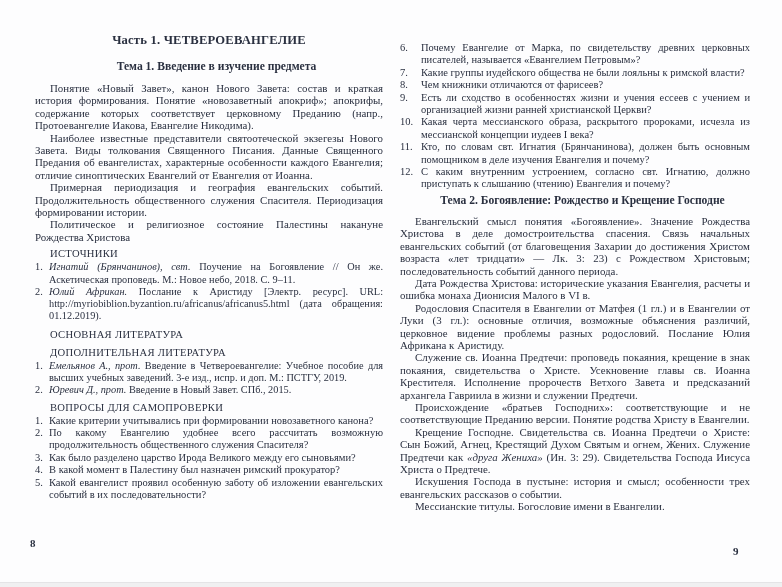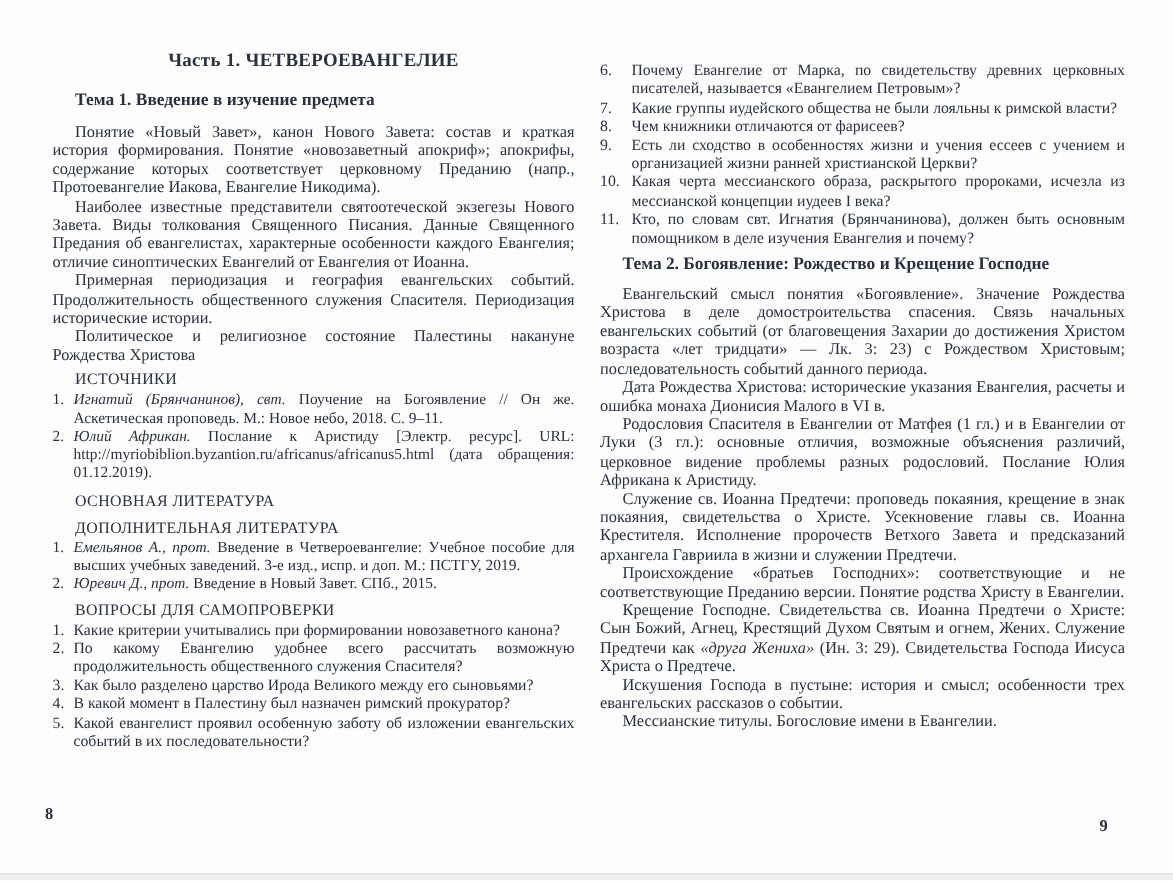--- a/index.html
+++ b/index.html
@@ -15,21 +15,21 @@
   }
   .page { position:absolute; top:0; bottom:6px; }
   .page--left  { left:35px; width:348px; }
   .page--right { left:400px; width:350px; }
 
   .part-title {
     margin:33px 0 0 0; text-align:center;
     font-size:12.6px; line-height:15px; font-weight:bold; letter-spacing:.2px;
   }
   .topic-heading {
-    margin:12px 0 0 15px; font-size:11.6px; line-height:13px; font-weight:bold;
+    margin:12px 0 0 15px; font-size:11.6px; line-height:13px; font-weight:bold;text-align:center;
   }
   .topic-heading--right { margin-top:3px; }
 
   p.body {
     margin:0; font-size:10.9px; line-height:12.4px;
     text-align:justify; text-indent:15px;
   }
   p.body.first { margin-top:9px; }
   .page--right p.body.first { margin-top:8px; }
 
@@ -63,21 +63,21 @@
 <body>
 
 <div class="spread">
 
   <div class="page page--left">
     <div class="part-title">Часть 1. ЧЕТВЕРОЕВАНГЕЛИЕ</div>
     <div class="topic-heading">Тема 1. Введение в изучение предмета</div>
 
     <p class="body first">Понятие «Новый Завет», канон Нового Завета: состав и краткая история формирования. Понятие «новозаветный апокриф»; апокрифы, содержание которых соответствует церковному Преданию (напр., Протоевангелие Иакова, Евангелие Никодима).</p>
     <p class="body">Наиболее известные представители святоотеческой экзегезы Нового Завета. Виды толкования Священного Писания. Данные Священного Предания об евангелистах, характерные особенности каждого Евангелия; отличие синоптических Евангелий от Евангелия от Иоанна.</p>
-    <p class="body">Примерная периодизация и география евангельских событий. Продолжительность общественного служения Спасителя. Периодизация исторические истории.</p>
+    <p class="body">Примерная периодизация и география евангельских событий. Продолжительность общественного служения Спасителя. Периодизация формировании истории.</p>
     <p class="body">Политическое и религиозное состояние Палестины накануне Рождества Христова</p>
 
     <div class="section-heading">ИСТОЧНИКИ</div>
     <div class="li bib">
       <span class="num">1.</span>
       <span class="txt"><i>Игнатий (Брянчанинов), свт.</i><span> Поучение на Богоявление // Он же. Аскетическая проповедь. М.: Новое небо, 2018. С. 9–11.</span></span>
     </div>
     <div class="li bib">
       <span class="num">2.</span>
       <span class="txt"><i>Юлий Африкан.</i><span> Послание к Аристиду [Электр. ресурс]. URL: http://myriobiblion.byzantion.ru/africanus/africanus5.html (дата обращения: 01.12.2019).</span></span>
@@ -139,20 +139,24 @@
         <span class="txt">Есть ли сходство в особенностях жизни и учения ессеев с учением и организацией жизни ранней христианской Церкви?</span>
       </div>
       <div class="li q">
         <span class="num">10.</span>
         <span class="txt">Какая черта мессианского образа, раскрытого пророками, исчезла из мессианской концепции иудеев I века?</span>
       </div>
       <div class="li q">
         <span class="num">11.</span>
         <span class="txt">Кто, по словам свт. Игнатия (Брянчанинова), должен быть основным помощником в деле изучения Евангелия и почему?</span>
       </div>
+      <div class="li q">
+        <span class="num">12.</span>
+        <span class="txt">С каким внутренним устроением, согласно свт. Игнатию, должно приступать к слышанию (чтению) Евангелия и почему?</span>
+      </div>
     </div>
 
     <div class="topic-heading topic-heading--right">Тема 2. Богоявление: Рождество и Крещение Господне</div>
 
     <p class="body first">Евангельский смысл понятия «Богоявление». Значение Рождества Христова в деле домостроительства спасения. Связь начальных евангельских событий (от благовещения Захарии до достижения Христом возраста «лет тридцати» — Лк. 3: 23) с Рождеством Христовым; последовательность событий данного периода.</p>
     <p class="body">Дата Рождества Христова: исторические указания Евангелия, расчеты и ошибка монаха Дионисия Малого в VI в.</p>
     <p class="body">Родословия Спасителя в Евангелии от Матфея (1 гл.) и в Евангелии от Луки (3 гл.): основные отличия, возможные объяснения различий, церковное видение проблемы разных родословий. Послание Юлия Африкана к Аристиду.</p>
     <p class="body">Служение св. Иоанна Предтечи: проповедь покаяния, крещение в знак покаяния, свидетельства о Христе. Усекновение главы св. Иоанна Крестителя. Исполнение пророчеств Ветхого Завета и предсказаний архангела Гавриила в жизни и служении Предтечи.</p>
     <p class="body">Происхождение «братьев Господних»: соответствующие и не соответствующие Преданию версии. Понятие родства Христу в Евангелии.</p>
     <p class="body"><span>Крещение Господне. Свидетельства св. Иоанна Предтечи о Христе: Сын Божий, Агнец, Крестящий Духом Святым и огнем, Жених. Служение Предтечи как </span><i>«друга Жениха»</i><span> (Ин. 3: 29). Свидетельства Господа Иисуса Христа о Предтече.</span></p>

